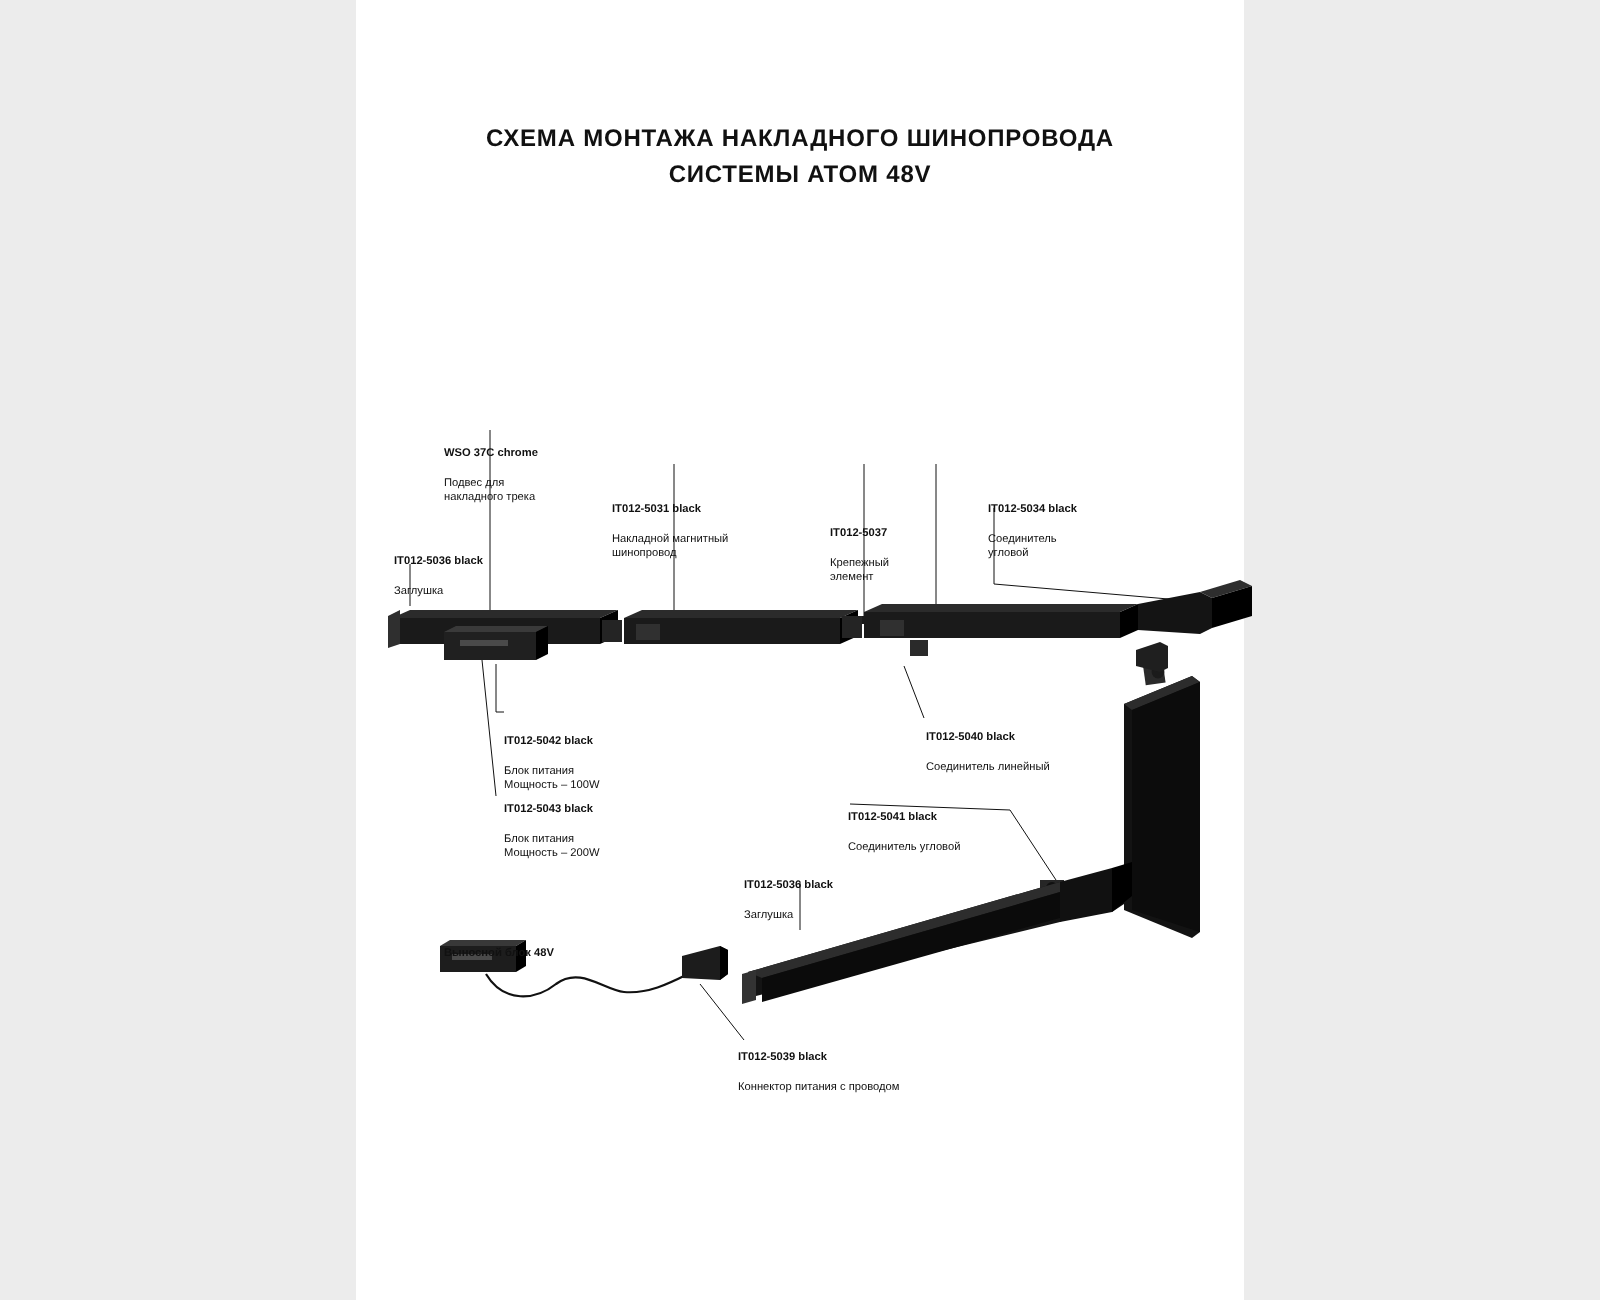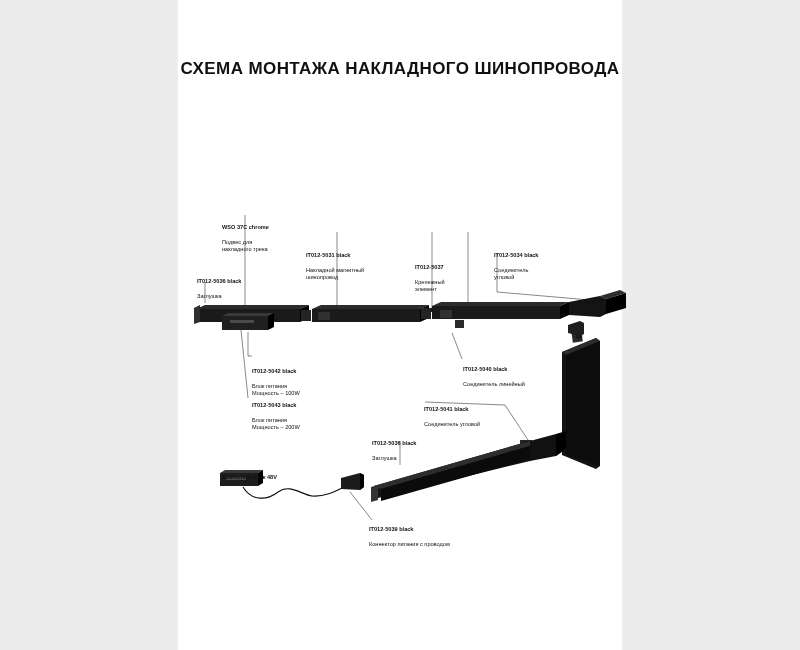--- a/index.html
+++ b/index.html
@@ -26,21 +26,21 @@
     width: 444px;
     height: 650px;
     background: #ffffff;
   }
   .title {
     position: absolute;
     left: 178px;
     top: 60px;
     width: 444px;
     text-align: center;
-    font-size: 17px;
+    font-size: 12px;
     font-weight: bold;
     letter-spacing: 0.4px;
     color: #111;
     line-height: 18px;
   }
   .diagram {
     position: absolute;
     left: 0;
     top: 0;
     width: 800px;
@@ -62,20 +62,21 @@
 </style>
 </head>
 <body>
 
 <div class="page">
 
   <div class="sheet"></div>
 
   <div class="title">
     <div>СХЕМА МОНТАЖА НАКЛАДНОГО ШИНОПРОВОДА</div>
+    <div>СИСТЕМЫ ATOM 48V</div>
   </div>
 
   <svg class="diagram" viewBox="0 0 800 650" xmlns="http://www.w3.org/2000/svg">
 
     <g stroke="#111" stroke-width="0.5" fill="none">
 
       <line x1="245" y1="215" x2="245" y2="310"></line>
       <line x1="337" y1="232" x2="337" y2="312"></line>
       <line x1="432" y1="232" x2="432" y2="312"></line>
       <line x1="468" y1="232" x2="468" y2="308"></line>

